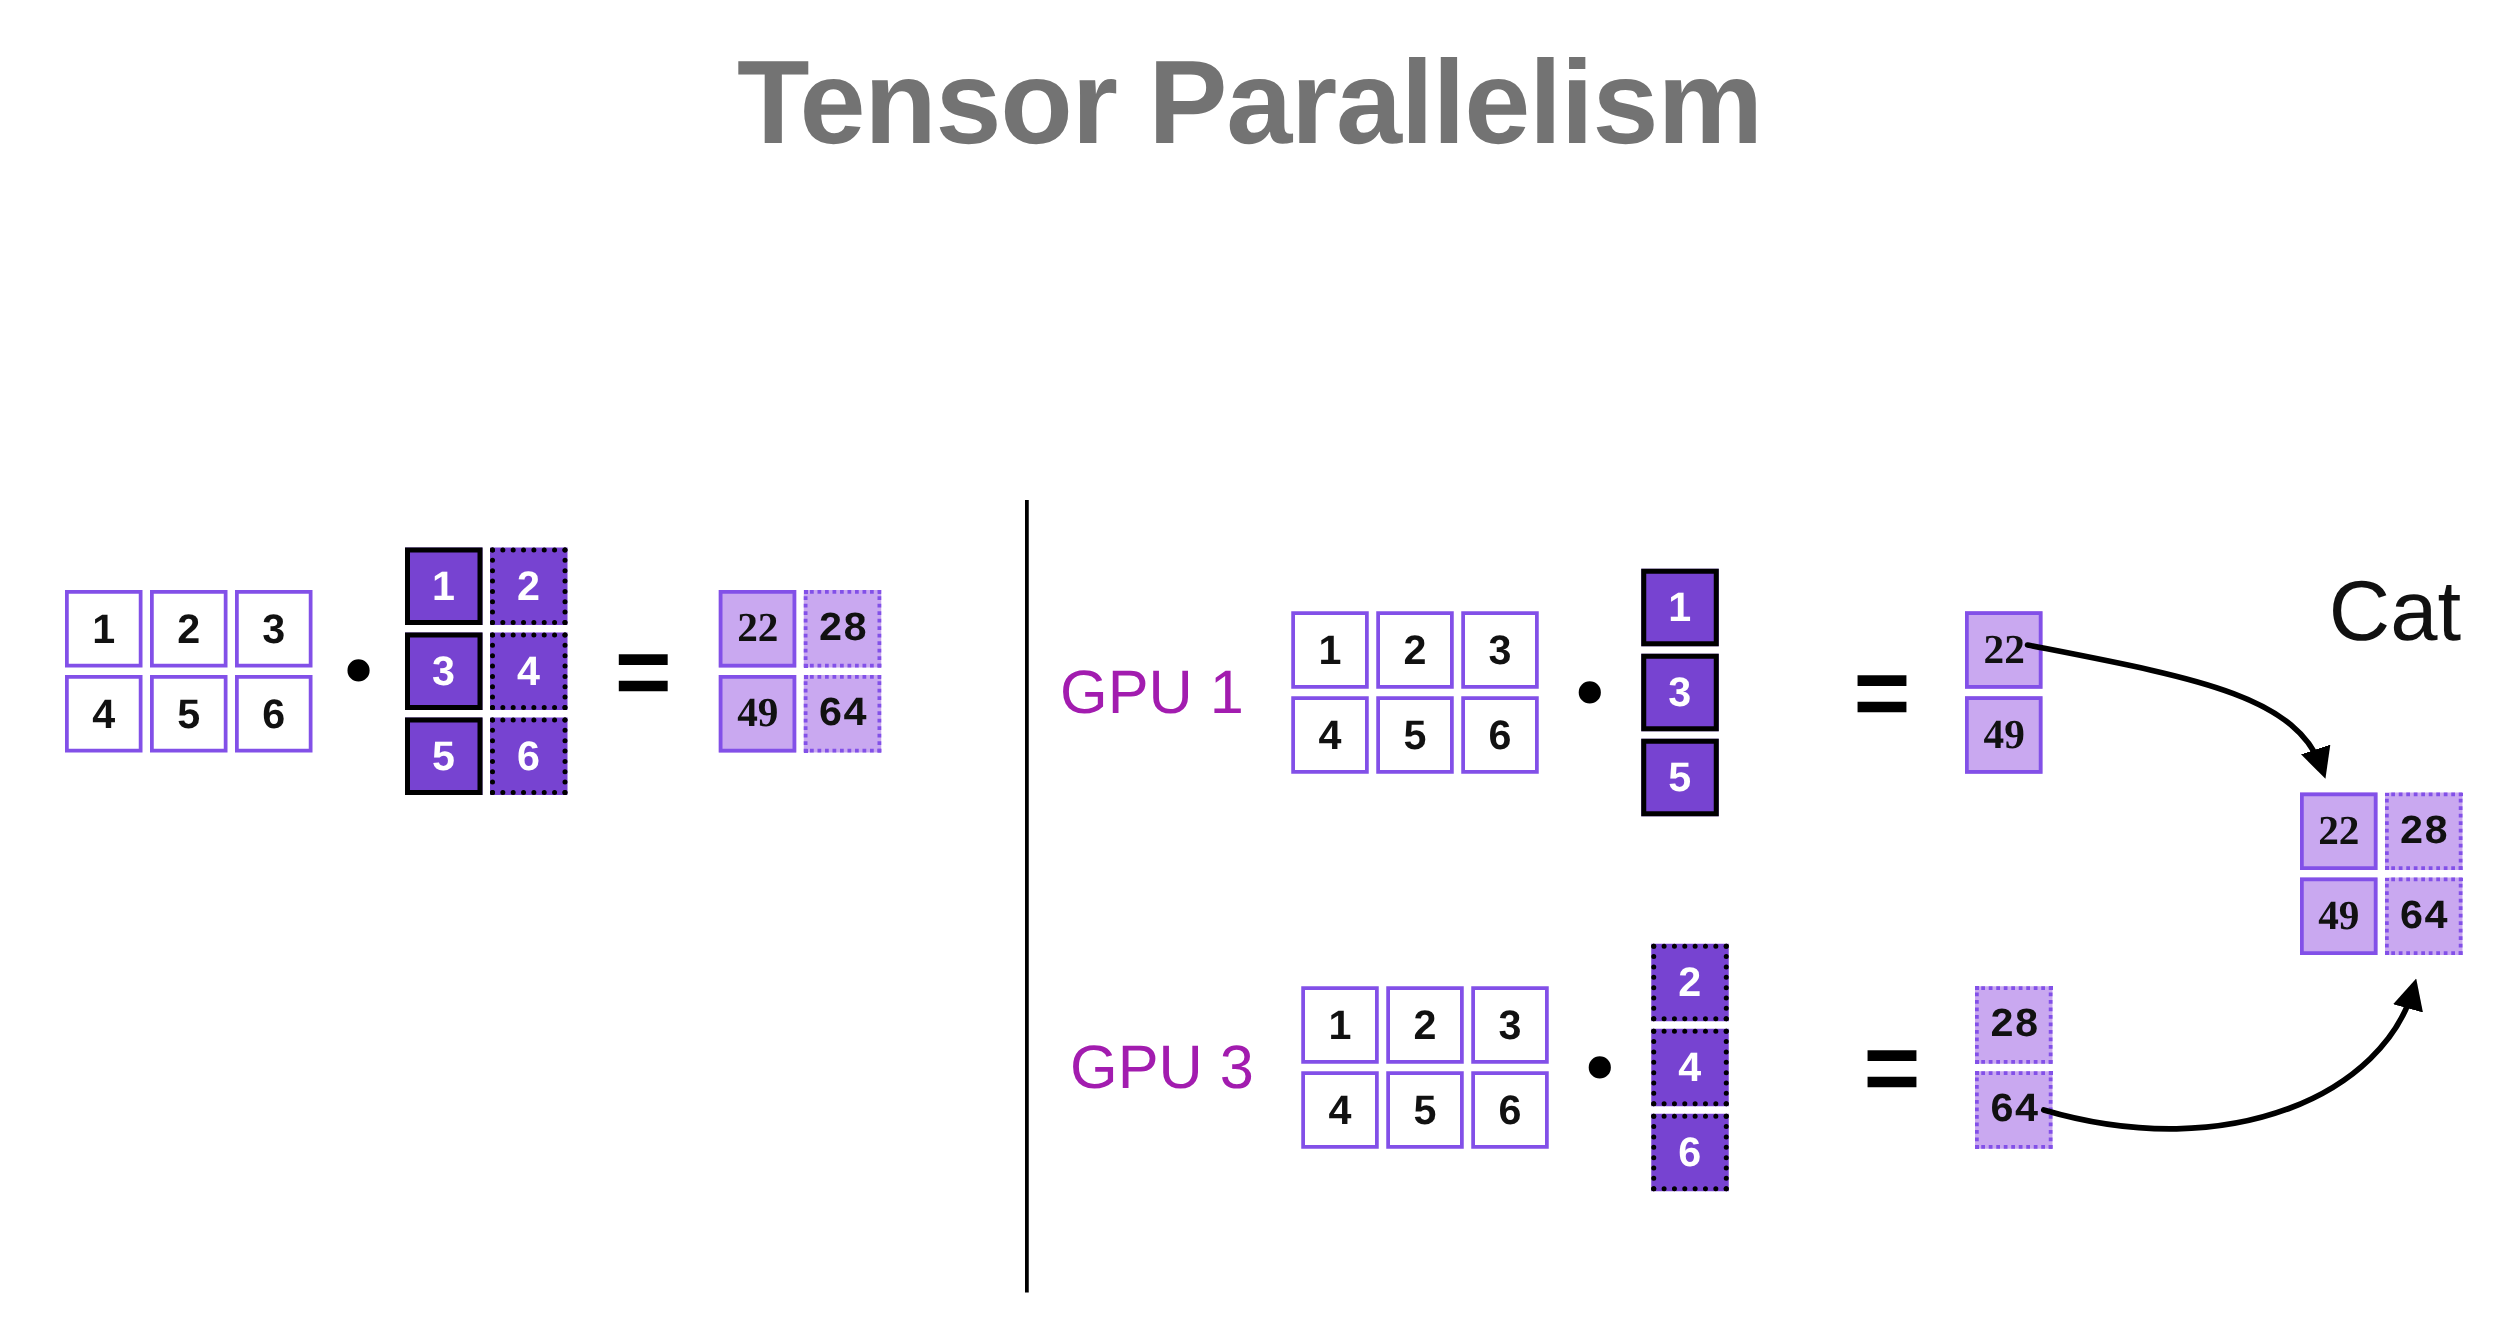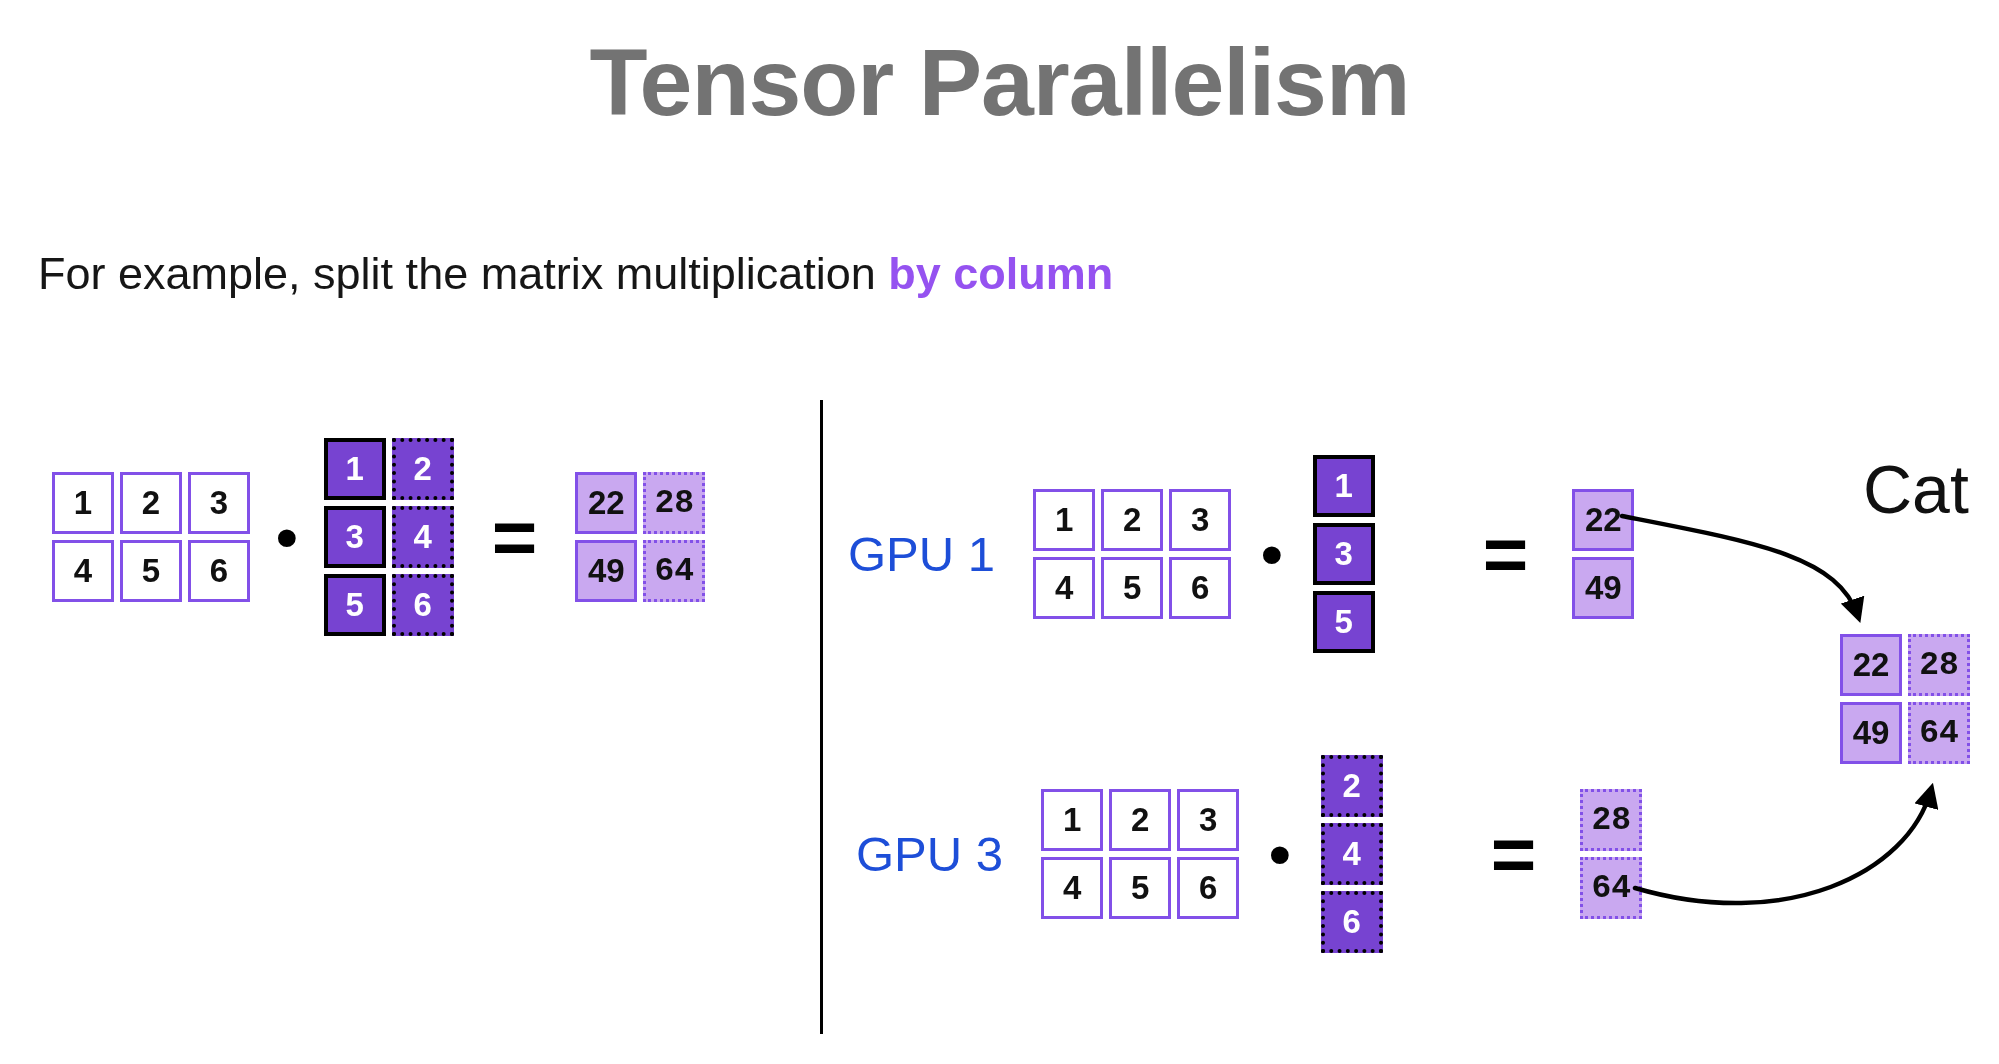--- a/index.html
+++ b/index.html
@@ -22,56 +22,53 @@
     position: absolute; top: 248px; left: 38px;
     font-size: 45px; font-weight: 500; color: #161616; white-space: nowrap;
   }
   .subtitle .hl { color: var(--highlight-text); font-weight: 700; }
 
   .row { position: absolute; display: flex; align-items: center; gap: 26px; }
   #left-example { left: 52px; top: 438px; }
   #gpu1-row { left: 848px; top: 455px; gap: 30px; }
   #gpu2-row { left: 856px; top: 755px; gap: 30px; }
 
-  .gpu-label { font-size: 49px; font-weight: 500; color: #1d4ed8; margin-right: 8px; white-space: nowrap; }
+  .gpu-label { font-size: 49px; font-weight: 500; color: #a21caf; margin-right: 8px; white-space: nowrap; }
 
   .matrix { display: flex; flex-direction: column; gap: 6px; }
   .mrow { display: flex; gap: 6px; }
   .cell {
     width: 62px; height: 62px;
     display: flex; align-items: center; justify-content: center;
     font-size: 33px; font-weight: 700; color: #111;
   }
   .plain       { background: #fff; border: 3px solid var(--cell-border); }
   .dark-solid  { background: var(--dark-cell); border: 4px solid #000; color: #fff; }
   .dark-dotted { background: var(--dark-cell); border: 4px dotted #000; color: #fff; }
-  .light-solid { background: var(--light-cell); border: 3px solid var(--cell-border); }
+  .light-solid { background: var(--light-cell); border: 3px solid var(--cell-border); font-family: Liberation Serif, serif; }
   .light-dotted{ background: var(--light-cell); border: 3px dotted var(--cell-border); font-family: Liberation Mono, monospace; }
 
   .dot { font-size: 62px; font-weight: 700; color: #000; line-height: 1; }
   .eq  { font-size: 78px; font-weight: 700; color: #000; line-height: 1; margin: 0 12px; }
   .eq-far { margin: 0 14px 0 78px; }
 
   .divider { position: absolute; left: 820px; top: 400px; width: 3px; height: 634px; background: #000; }
 
   .cat-label { position: absolute; left: 1863px; top: 450px; font-size: 68px; font-weight: 500; color: #111; }
   .cat-matrix { position: absolute; left: 1840px; top: 634px; }
 
   .arrows { position: absolute; left: 0; top: 0; pointer-events: none; }
 </style>
 </head>
 <body>
 
 <div class="page">
 
   <div class="title">Tensor Parallelism</div>
 
-  <div class="subtitle">
-    <span>For example, split the matrix multiplication </span><span class="hl">by column</span>
-  </div>
 
   <div class="row" id="left-example">
     <div class="matrix">
         <div class="mrow">
           <div class="cell plain">1</div>
           <div class="cell plain">2</div>
           <div class="cell plain">3</div>
         </div>
         <div class="mrow">
           <div class="cell plain">4</div>

